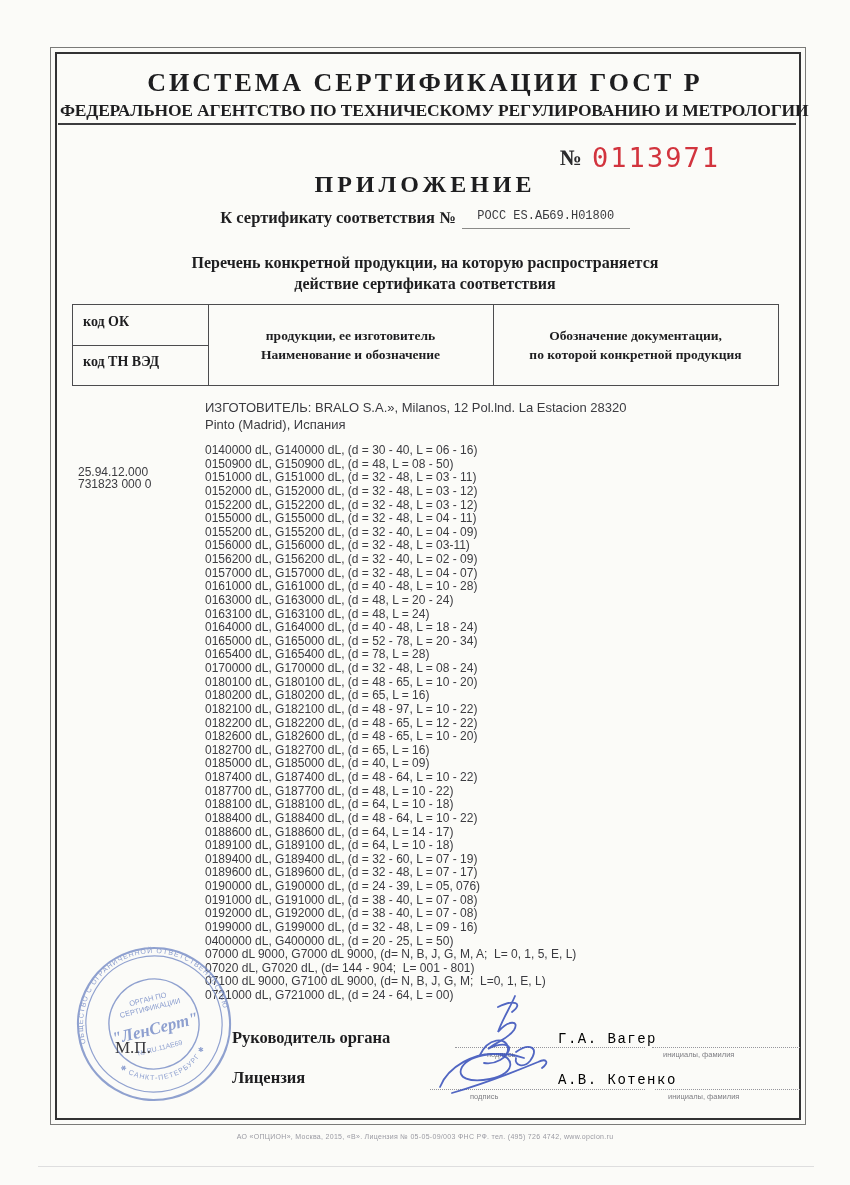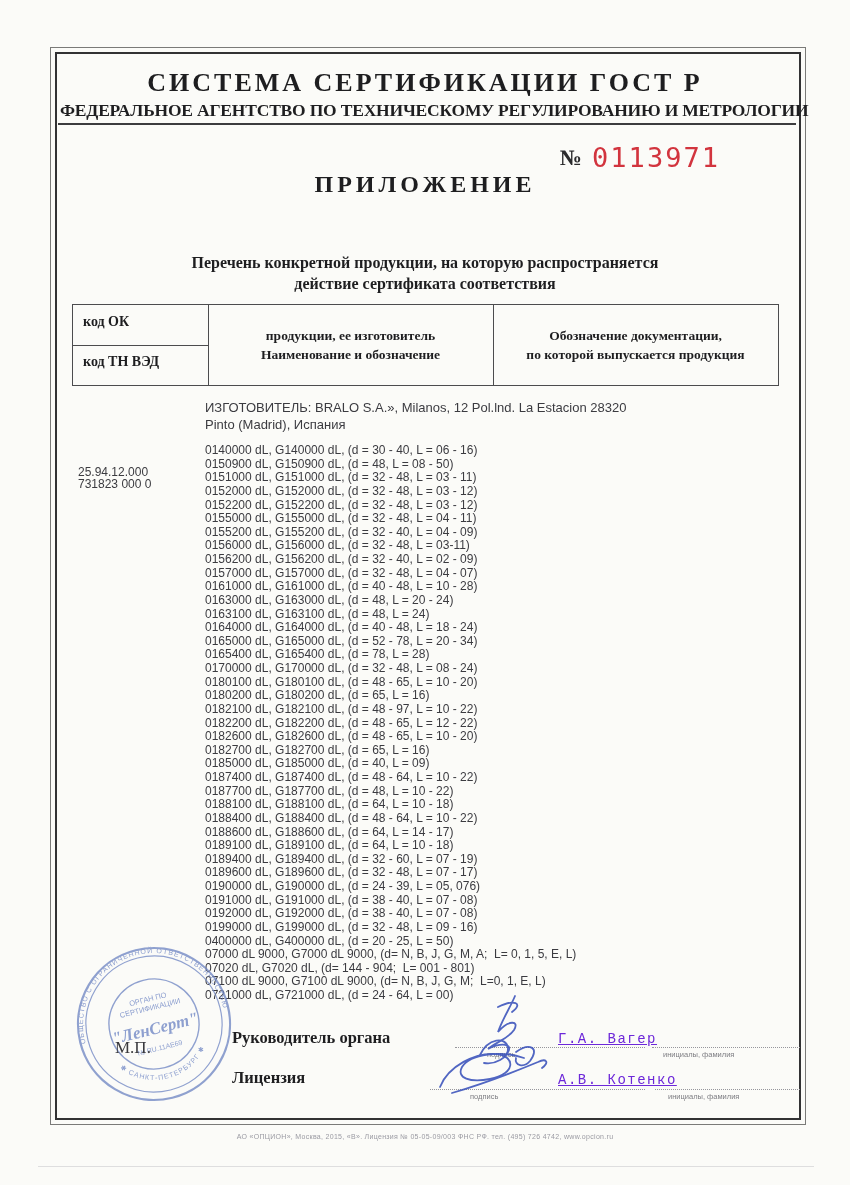--- a/index.html
+++ b/index.html
@@ -40,21 +40,21 @@
   .manu{position:absolute;left:205px;top:400px;font-size:13px;line-height:16.5px;margin:0;white-space:pre;}
   .code1{position:absolute;left:78px;top:465px;font-size:12px;}
   .code2{position:absolute;left:78px;top:477px;font-size:12px;}
   .plist{position:absolute;left:205px;top:444px;font-size:12px;line-height:13.62px;margin:0;white-space:pre;}
   
   .stamp{position:absolute;left:68px;top:938px;width:172px;height:172px;opacity:.78;}
   
   .sig-label{position:absolute;font-size:16.5px;font-weight:bold;}
   .sig-line{position:absolute;border-top:1px dotted #96969c;}
   .cap{position:absolute;font-size:7.5px;color:#7d7d82;font-family:"Liberation Sans", sans-serif;}
-  .sig-name{position:absolute;font-family:"Liberation Mono", monospace;font-size:14px;letter-spacing:1.5px;color:#6d28d9;text-decoration:underline;}
+  .sig-name{position:absolute;font-family:"Liberation Mono", monospace;font-size:14px;letter-spacing:1.5px;color:#000000;}
   .mp{position:absolute;left:115px;top:1038px;font-size:17px;color:#3a3a3e;}
   .ink{position:absolute;left:418px;top:992px;width:205px;height:118px;}
   
   .imprint{position:absolute;left:0;top:1133px;width:850px;text-align:center;
            font-family:"Liberation Sans", sans-serif;font-size:7px;color:#9a9aa2;letter-spacing:.3px;}
   .page-edge{position:absolute;left:38px;top:1166px;width:776px;border-top:1px solid #dededf;}
 </style>
 </head>
 <body>
 
@@ -68,39 +68,45 @@
   <div class="hdr2">ФЕДЕРАЛЬНОЕ АГЕНТСТВО ПО ТЕХНИЧЕСКОМУ РЕГУЛИРОВАНИЮ И МЕТРОЛОГИИ</div>
   <div class="hdr-rule"></div>
 
   <div class="docnum">
     <span class="sign">№</span>
     <span class="val" id="num-val" style="color: rgb(210, 52, 62);">0113971</span>
   </div>
 
   <div class="apx-title">ПРИЛОЖЕНИЕ</div>
 
+  <div class="cert-row">
+    <span class="cert-label">К сертификату соответствия №</span>
+    <span class="cert-box">
+      <span>РОСС ES.АБ69.Н01800</span>
+    </span>
+  </div>
 
   <div class="subtitle">
     <div>Перечень конкретной продукции,  на которую распространяется</div>
     <div>действие сертификата соответствия</div>
   </div>
 
   <div class="tbl">
     <div class="v1"></div>
     <div class="v2"></div>
     <div class="h1"></div>
     <div class="cell-small" style="top:9px;">код ОК</div>
     <div class="cell-small" style="top:49px;">код ТН ВЭД</div>
     <div class="cc" style="left:135px;width:285px;">
       <div>продукции, ее изготовитель</div>
       <div>Наименование и обозначение</div>
     </div>
     <div class="cc" style="left:420px;width:285px;">
       <div>Обозначение документации,</div>
-      <div>по которой выпускается продукция</div>
+      <div>по которой конкретной продукция</div>
     </div>
   </div>
 
   <pre class="mono manu">ИЗГОТОВИТЕЛЬ: BRALO S.A.», Milanos, 12 Pol.lnd. La Estacion 28320
 Pinto (Madrid), Испания</pre>
   <div class="mono code1">25.94.12.000</div>
   <div class="mono code2">731823 000 0</div>
   <pre class="mono plist">0140000 dL, G140000 dL, (d = 30 - 40, L = 06 - 16)
 0150900 dL, G150900 dL, (d = 48, L = 08 - 50)
 0151000 dL, G151000 dL, (d = 32 - 48, L = 03 - 11)

